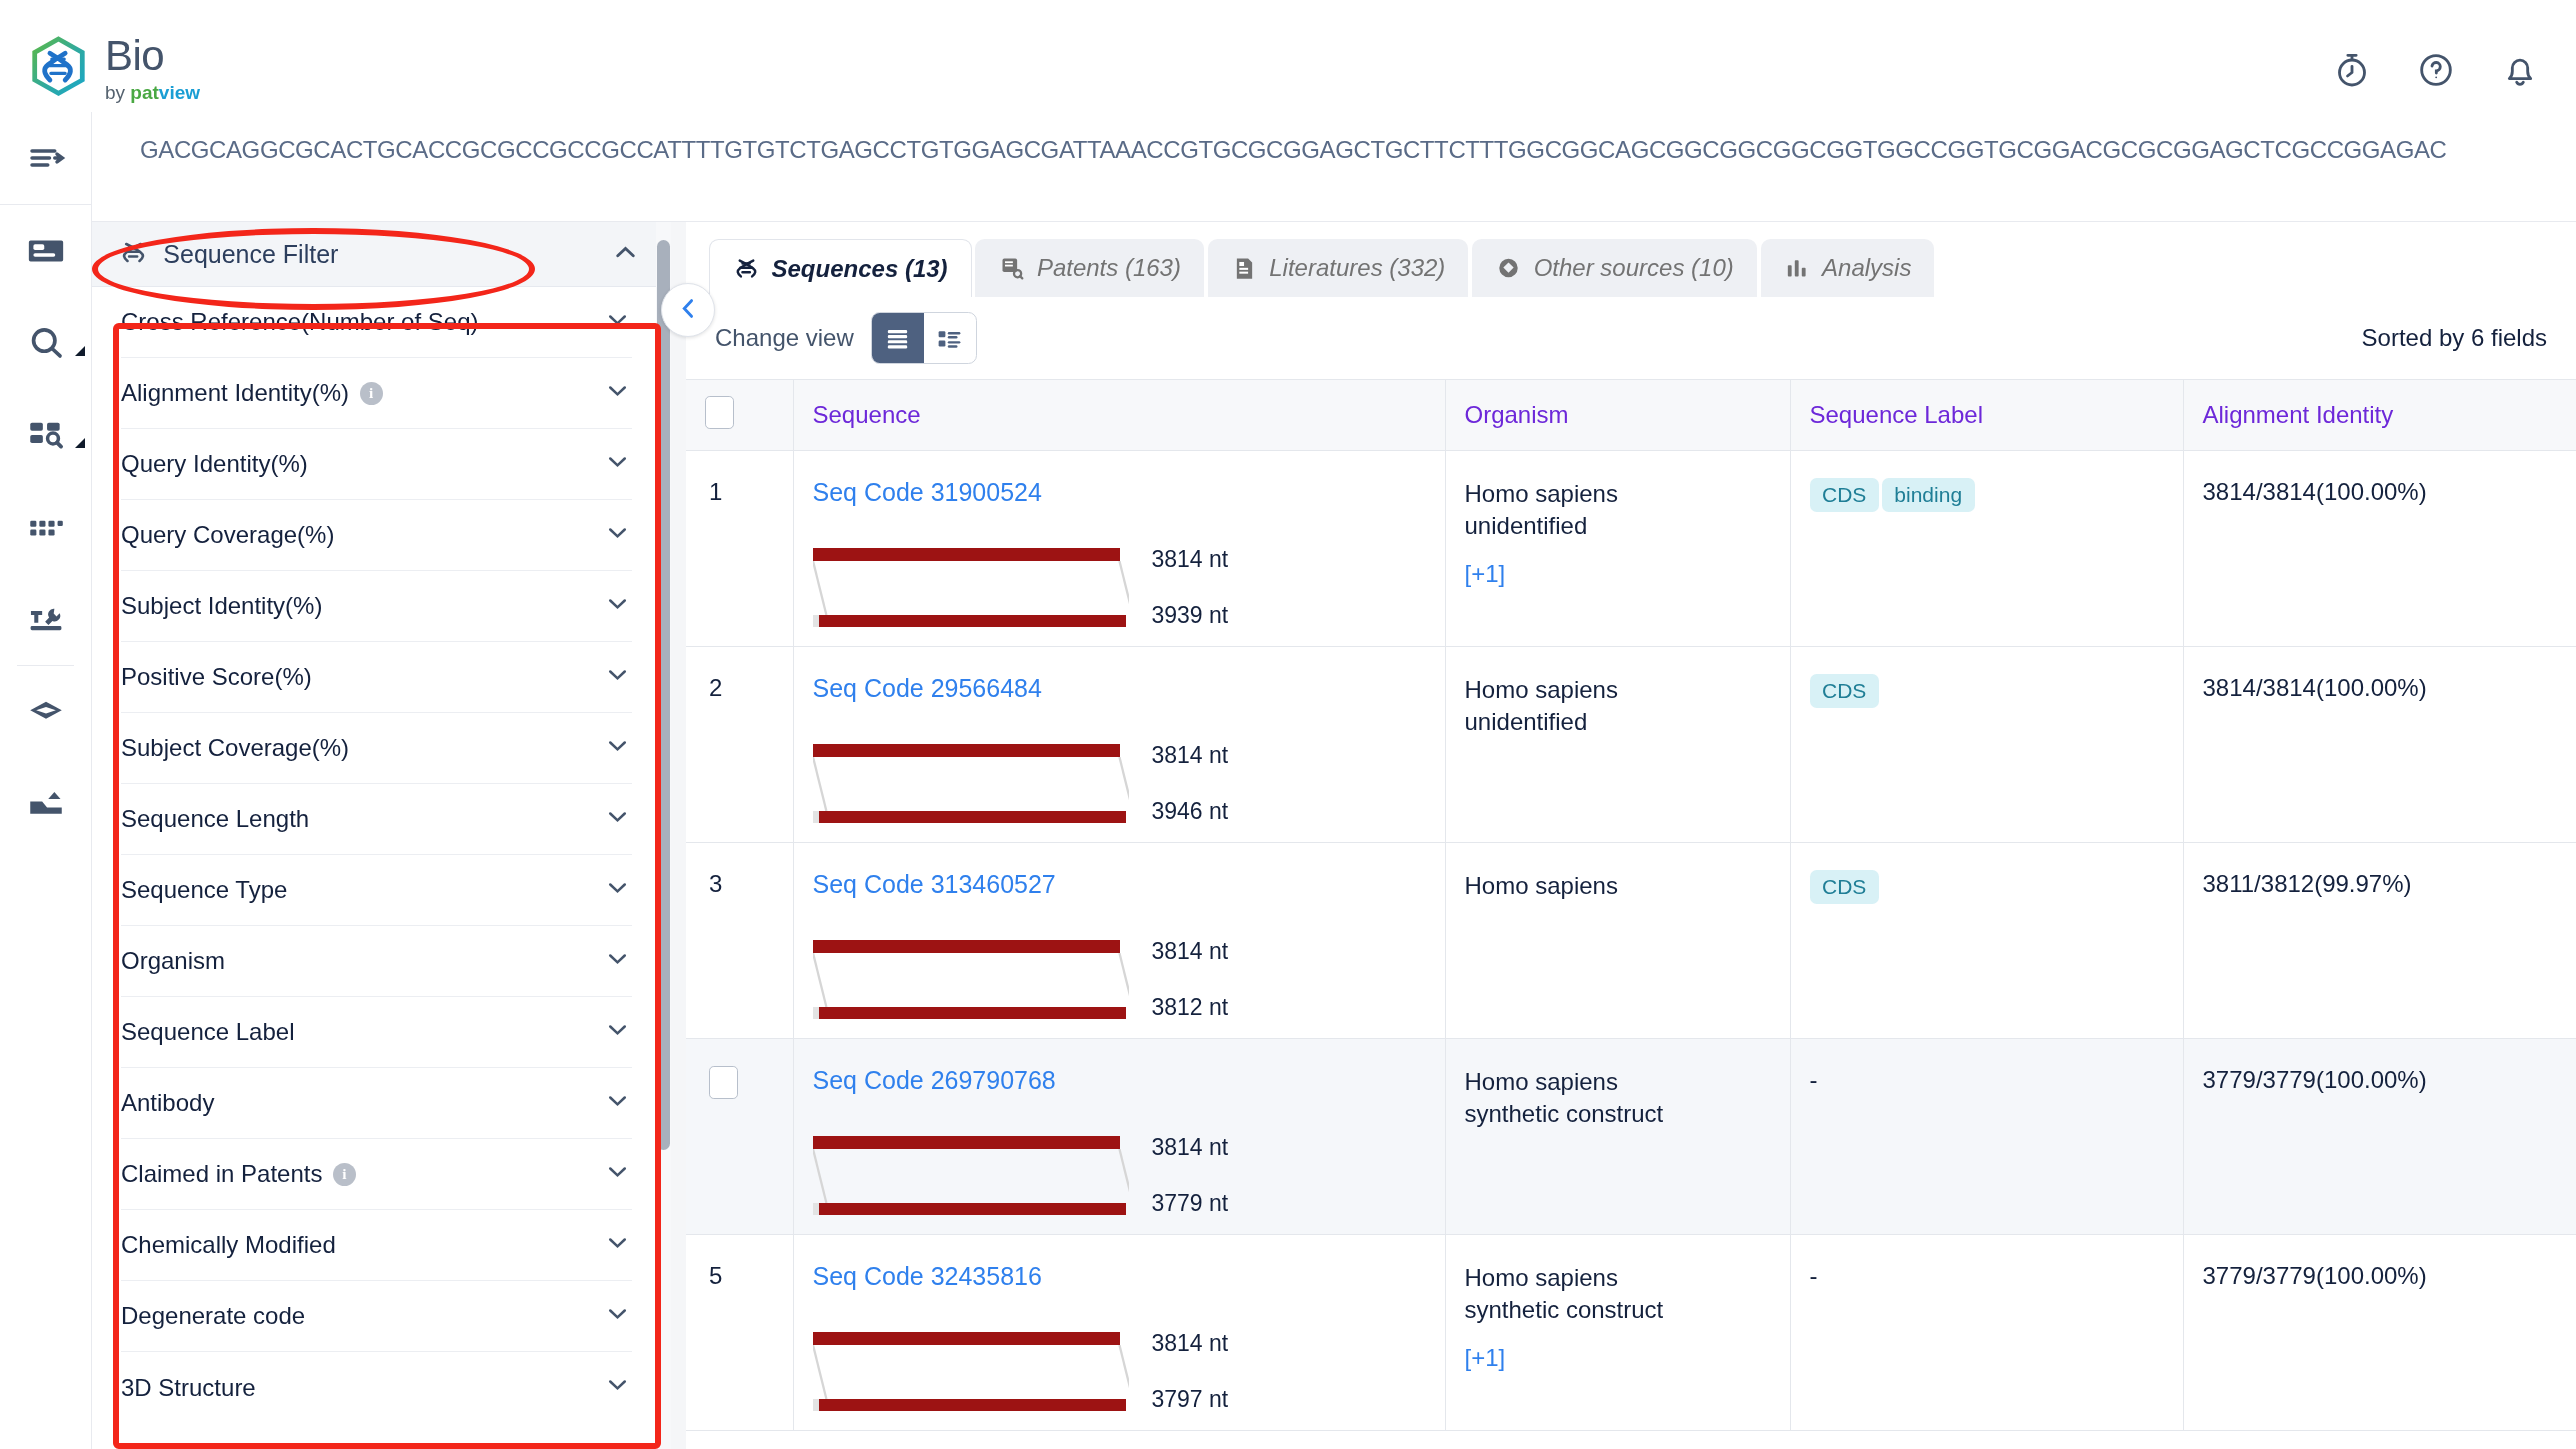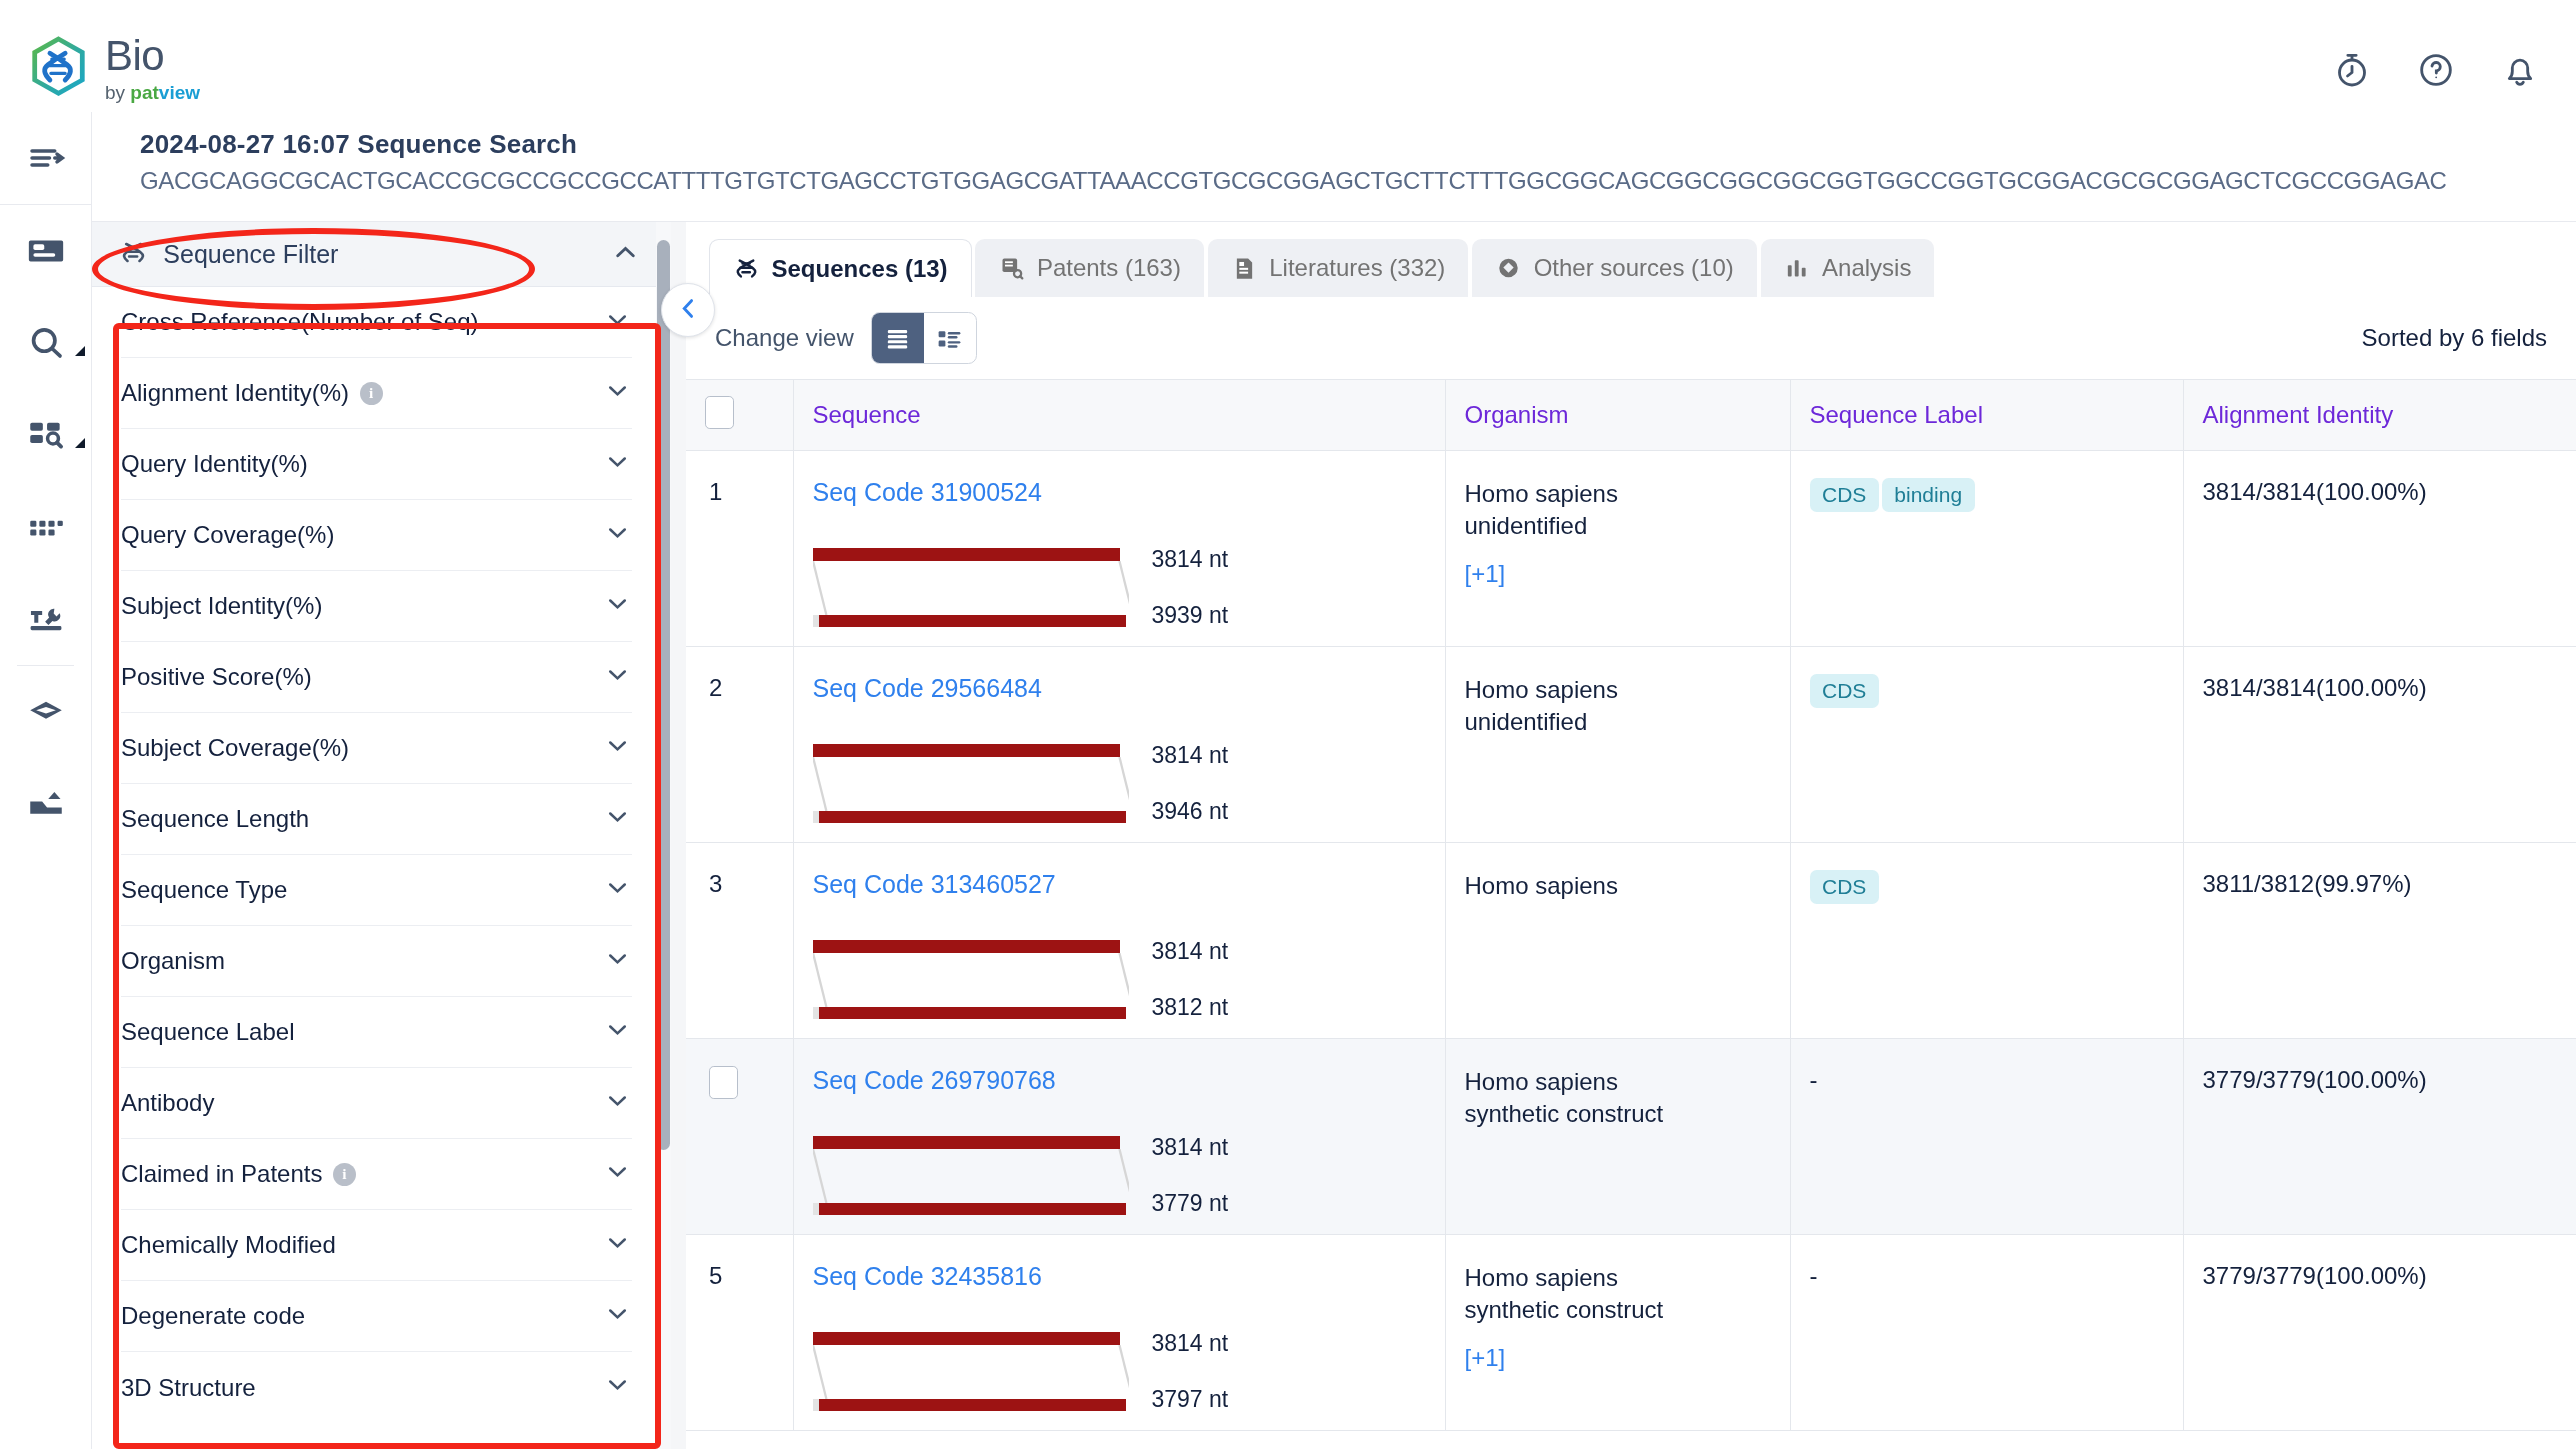--- a/index.html
+++ b/index.html
@@ -95,21 +95,21 @@
 
   
   .collapse-btn {
     position:absolute; top:283px; left:661px; width:54px;height:54px;border-radius:50%;
     background:#fff; border:1px solid #dfe3ea; display:flex;align-items:center;justify-content:center;
     box-shadow:0 1px 3.8px rgba(0,0,0,.12); z-index:6;
   }
 
   
   .main { position:absolute; top:222px; left:686px; width:1890px; height:1227px; background:#fff; }
-  .tabs { display:flex; align-items:flex-end; height:75px; padding-left:23px; padding-top:17px;}
+  .tabs { display:flex; align-items:flex-end; height:75px; padding-left:23px; padding-top:17px;font-style:italic;}
   .tab {
     height:58px; display:flex; align-items:center; gap:11.5px;
     padding: 0 23px; border-radius:9.6px 9.6px 0 0; font-size:24px;
     background:#eef0f4; color:#737373; margin-right:3.8px; white-space:nowrap;
   }
   .tab.active { background:#fff; color:#14213d; font-weight:bold; border:1px solid #e2e5eb; border-bottom:none; }
 
   .toolbar { height:82px; display:flex; align-items:center; padding: 0 29px 0 29px; }
   .cv-label { font-size:24px; color:#44546b; }
   .viewtoggle {
@@ -267,21 +267,20 @@
   </div>
   <div class="rail-item">
     <svg width="42" height="42" viewBox="0 0 24 24" fill="#44546b">
       <path d="M3 10.6 h6.8 L12.6 14 h8.4 v3.6 H3 Z"></path>
       <path d="M16.8 5.2 L20.3 9.1 h-7 Z"></path>
     </svg>
   </div>
 </div>
 
 <div class="searchhdr">
-  <div class="title">2024-08-27 16:07 Sequence Search</div>
   <div class="seq">GACGCAGGCGCACTGCACCGCGCCGCCGCCATTTTGTGTCTGAGCCTGTGGAGCGATTAAACCGTGCGCGGAGCTGCTTCTTTGGCGGCAGCGGCGGCGGCGGTGGCCGGTGCGGACGCGCGGAGCTCGCCGGAGAC</div>
 </div>
 
 <div class="scrollgap"></div>
 <div class="filterpanel">
   <div class="filter-head">
     <span>
       <svg width="29" height="29" viewBox="0 0 24 24" fill="none" stroke="#44546b" stroke-width="2.2" stroke-linecap="round">
         <path d="M6 5 q8 4 12 7 q4 3 -1 7"></path>
           <path d="M18 5 q-8 4 -12 7 q-4 3 1 7"></path>

